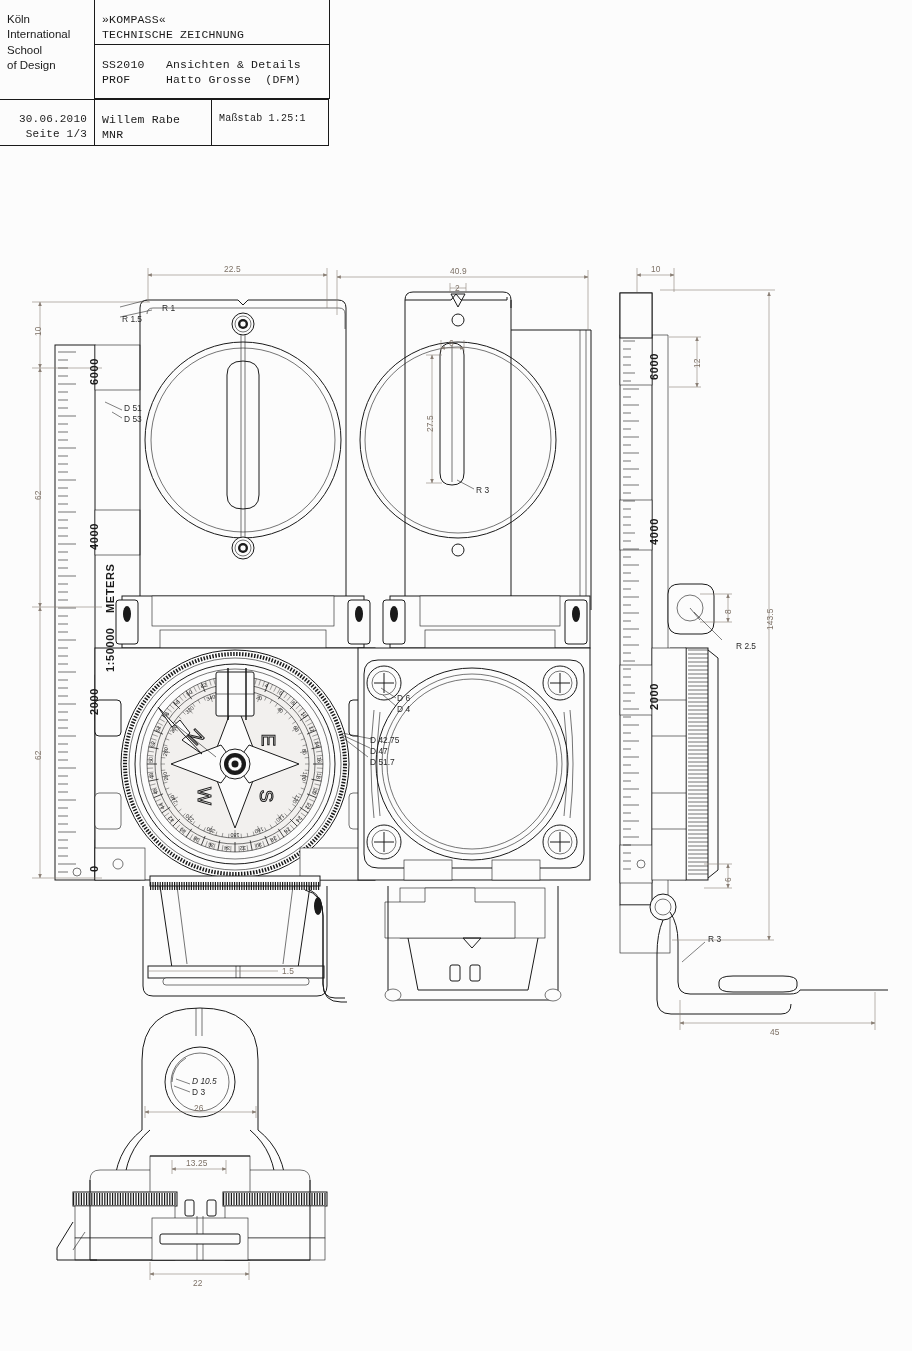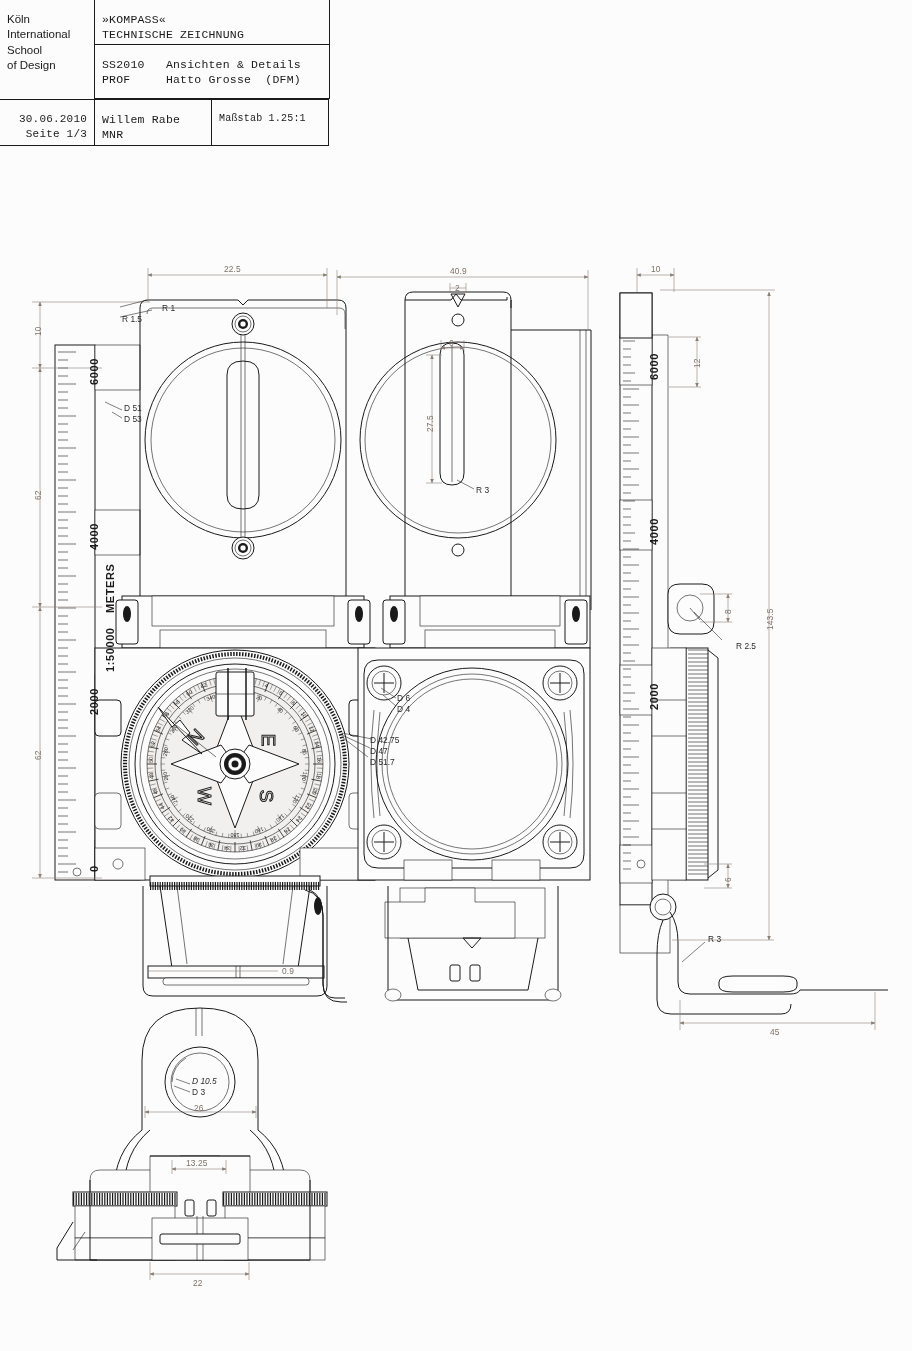--- a/index.html
+++ b/index.html
@@ -788,21 +788,21 @@
       <path class="dlx" d="M174,1086 L190,1092"></path>
     </g>
   </g>
 </svg>
 
 <div id="labels">
     <div class="dimtxt" style="left: 224px; top: 264px;">22.5</div>
     <div class="dimtxt vert" style="left: 33px; top: 336px;">10</div>
     <div class="dimtxt vert" style="left: 33px; top: 500px;">62</div>
     <div class="dimtxt vert" style="left: 33px; top: 760px;">62</div>
-    <div class="dimtxt" style="left: 282px; top: 966px;">0.9</div>
+    <div class="dimtxt" style="left: 282px; top: 966px;">1.5</div>
     <div class="calltxt" style="left: 122px; top: 303px; margin-left: 40px;">R 1</div>
     <div class="calltxt" style="left: 122px; top: 314px;">R 1.5</div>
     <div class="calltxt" style="left: 124px; top: 403px;">D 51</div>
     <div class="calltxt" style="left: 124px; top: 414px;">D 53</div>
     <div class="scaletxt" style="left: 88px; top: 385px; transform: rotate(-90deg);">6000</div>
     <div class="scaletxt" style="left: 88px; top: 550px; transform: rotate(-90deg);">4000</div>
     <div class="scaletxt" style="left: 88px; top: 715px; transform: rotate(-90deg);">2000</div>
     <div class="scaletxt" style="left: 88px; top: 872px; transform: rotate(-90deg);">0</div>
     <div class="scaletxt" style="left: 104px; top: 613px; transform: rotate(-90deg);">METERS</div>
     <div class="scaletxt" style="left: 104px; top: 672px; transform: rotate(-90deg);">1:50000</div>

